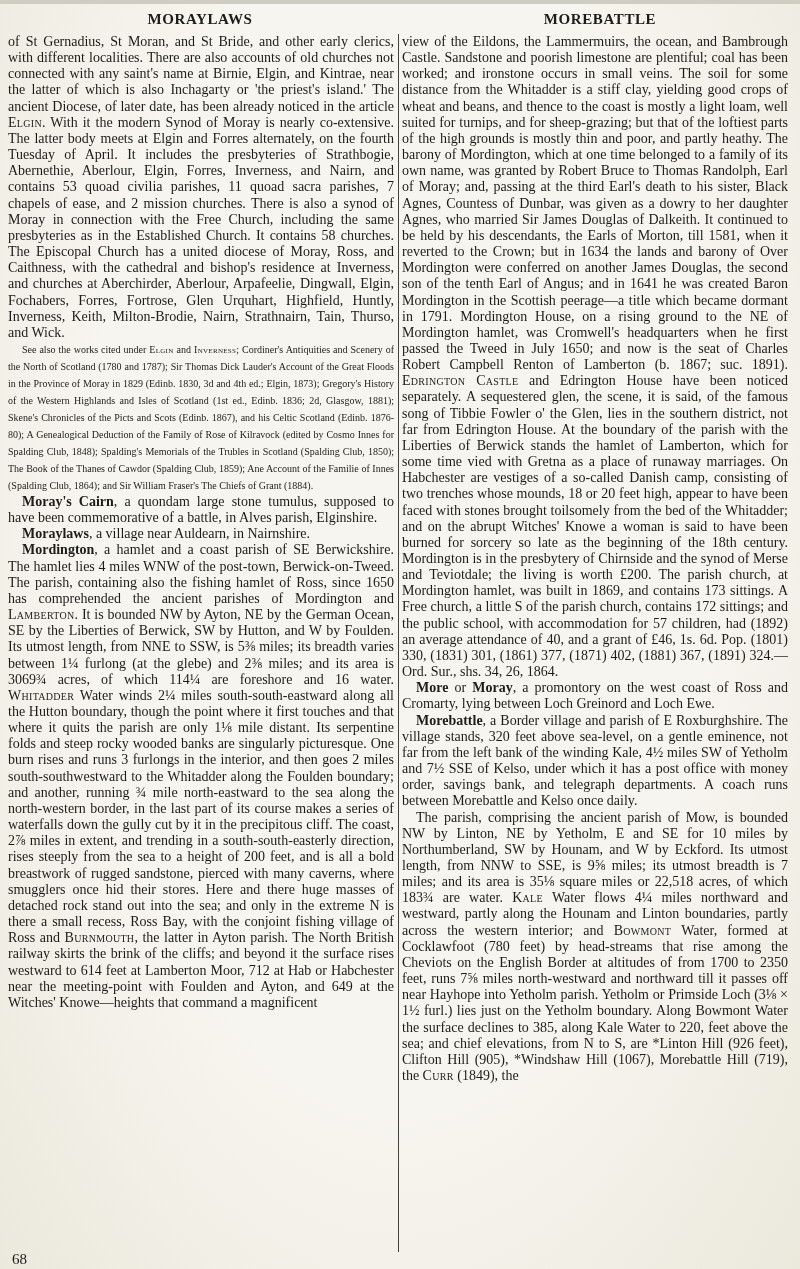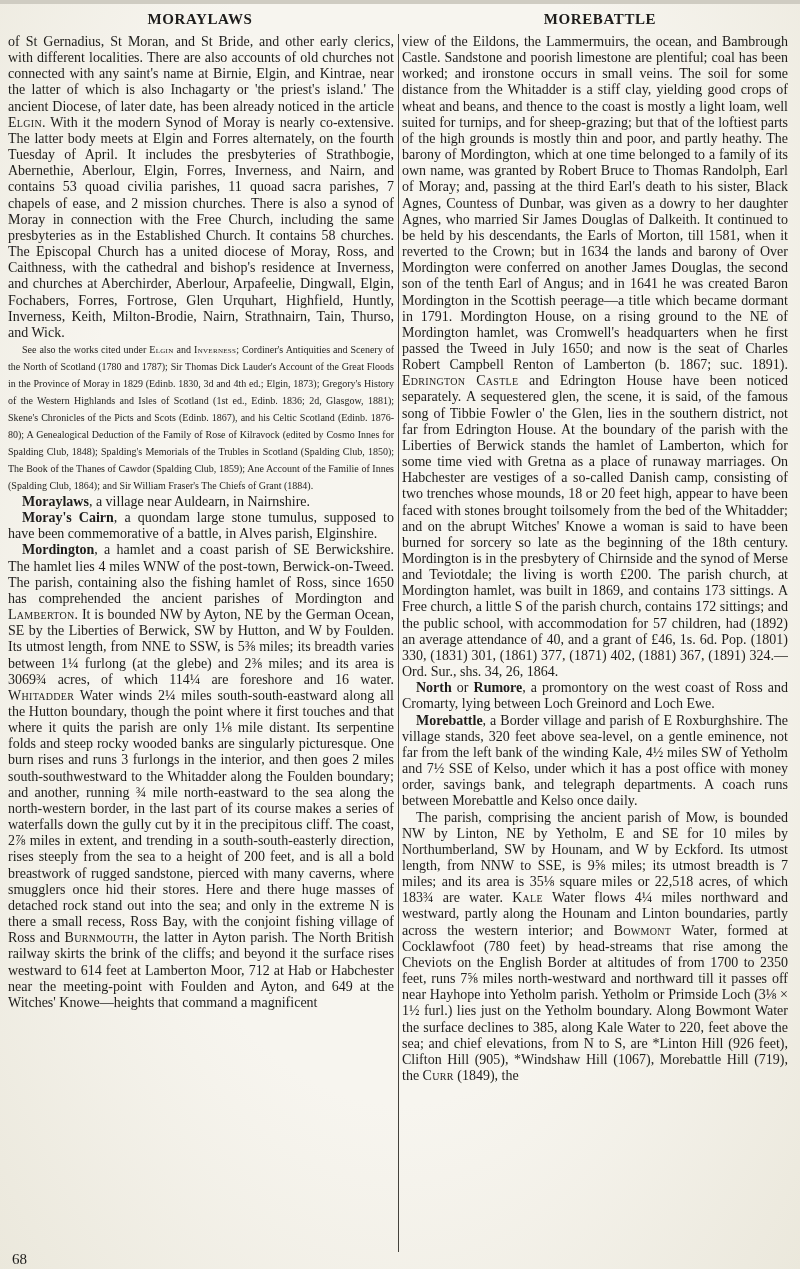--- a/index.html
+++ b/index.html
@@ -29,26 +29,26 @@
 
 <div class="page">
   <header class="running-head">
     <div class="head">MORAYLAWS</div>
     <div class="head">MOREBATTLE</div>
   </header>
   <main class="columns">
     <div class="col">
         <p class="cont">of St Gernadius, St Moran, and St Bride, and other early clerics, with different localities. There are also accounts of old churches not connected with any saint's name at Birnie, Elgin, and Kintrae, near the latter of which is also Inchagarty or 'the priest's island.' The ancient <span class="i">Diocese</span>, of later date, has been already noticed in the article <span class="sc">Elgin</span>. With it the modern <span class="i">Synod</span> of Moray is nearly co-extensive. The latter body meets at Elgin and Forres alternately, on the fourth Tuesday of April. It includes the presbyteries of Strathbogie, Abernethie, Aberlour, Elgin, Forres, Inverness, and Nairn, and contains 53 <span class="i">quoad civilia</span> parishes, 11 <span class="i">quoad sacra</span> parishes, 7 chapels of ease, and 2 mission churches. There is also a synod of Moray in connection with the Free Church, including the same presbyteries as in the Established Church. It contains 58 churches. The Episcopal Church has a united diocese of Moray, Ross, and Caithness, with the cathedral and bishop's residence at Inverness, and churches at Aberchirder, Aberlour, Arpafeelie, Dingwall, Elgin, Fochabers, Forres, Fortrose, Glen Urquhart, Highfield, Huntly, Inverness, Keith, Milton-Brodie, Nairn, Strathnairn, Tain, Thurso, and Wick.</p>
         <p class="biblio">See also the works cited under <span class="sc">Elgin</span> and <span class="sc">Inverness</span>; Cordiner's <span class="i">Antiquities and Scenery of the North of Scotland</span> (1780 and 1787); Sir Thomas Dick Lauder's <span class="i">Account of the Great Floods in the Province of Moray in 1829</span> (Edinb. 1830, 3d and 4th ed.; Elgin, 1873); Gregory's <span class="i">History of the Western Highlands and Isles of Scotland</span> (1st ed., Edinb. 1836; 2d, Glasgow, 1881); Skene's <span class="i">Chronicles of the Picts and Scots</span> (Edinb. 1867), and his <span class="i">Celtic Scotland</span> (Edinb. 1876-80); <span class="i">A Genealogical Deduction of the Family of Rose of Kilravock</span> (edited by Cosmo Innes for Spalding Club, 1848); Spalding's <span class="i">Memorials of the Trubles in Scotland</span> (Spalding Club, 1850); <span class="i">The Book of the Thanes of Cawdor</span> (Spalding Club, 1859); <span class="i">Ane Account of the Familie of Innes</span> (Spalding Club, 1864); and Sir William Fraser's <span class="i">The Chiefs of Grant</span> (1884).</p>
+        <p class="entry"><span class="b">Moray's Cairn</span>, a quondam large stone tumulus, supposed to have been commemorative of a battle, in Alves parish, Elginshire.</p>
         <p class="entry"><span class="b">Moraylaws</span>, a village near Auldearn, in Nairnshire.</p>
-        <p class="entry"><span class="b">Moray's Cairn</span>, a quondam large stone tumulus, supposed to have been commemorative of a battle, in Alves parish, Elginshire.</p>
         <p class="entry"><span class="b">Mordington</span>, a hamlet and a coast parish of SE Berwickshire. The hamlet lies 4 miles WNW of the post-town, Berwick-on-Tweed. The parish, containing also the fishing hamlet of Ross, since 1650 has comprehended the ancient parishes of Mordington and <span class="sc">Lamberton</span>. It is bounded NW by Ayton, NE by the German Ocean, SE by the Liberties of Berwick, SW by Hutton, and W by Foulden. Its utmost length, from NNE to SSW, is 5⅜ miles; its breadth varies between 1¼ furlong (at the glebe) and 2⅜ miles; and its area is 3069¾ acres, of which 114¼ are foreshore and 16 water. <span class="sc">Whitadder</span> Water winds 2¼ miles south-south-eastward along all the Hutton boundary, though the point where it first touches and that where it quits the parish are only 1⅛ mile distant. Its serpentine folds and steep rocky wooded banks are singularly picturesque. One burn rises and runs 3 furlongs in the interior, and then goes 2 miles south-southwestward to the Whitadder along the Foulden boundary; and another, running ¾ mile north-eastward to the sea along the north-western border, in the last part of its course makes a series of waterfalls down the gully cut by it in the precipitous cliff. The coast, 2⅞ miles in extent, and trending in a south-south-easterly direction, rises steeply from the sea to a height of 200 feet, and is all a bold breastwork of rugged sandstone, pierced with many caverns, where smugglers once hid their stores. Here and there huge masses of detached rock stand out into the sea; and only in the extreme N is there a small recess, Ross Bay, with the conjoint fishing village of Ross and <span class="sc">Burnmouth</span>, the latter in Ayton parish. The North British railway skirts the brink of the cliffs; and beyond it the surface rises westward to 614 feet at Lamberton Moor, 712 at Hab or Habchester near the meeting-point with Foulden and Ayton, and 649 at the Witches' Knowe—heights that command a magnificent</p>
       </div>
     <div class="divider"></div>
     <div class="col">
         <p class="cont">view of the Eildons, the Lammermuirs, the ocean, and Bambrough Castle. Sandstone and poorish limestone are plentiful; coal has been worked; and ironstone occurs in small veins. The soil for some distance from the Whitadder is a stiff clay, yielding good crops of wheat and beans, and thence to the coast is mostly a light loam, well suited for turnips, and for sheep-grazing; but that of the loftiest parts of the high grounds is mostly thin and poor, and partly heathy. The barony of Mordington, which at one time belonged to a family of its own name, was granted by Robert Bruce to Thomas Randolph, Earl of Moray; and, passing at the third Earl's death to his sister, Black Agnes, Countess of Dunbar, was given as a dowry to her daughter Agnes, who married Sir James Douglas of Dalkeith. It continued to be held by his descendants, the Earls of Morton, till 1581, when it reverted to the Crown; but in 1634 the lands and barony of Over Mordington were conferred on another James Douglas, the second son of the tenth Earl of Angus; and in 1641 he was created Baron Mordington in the Scottish peerage—a title which became dormant in 1791. Mordington House, on a rising ground to the NE of Mordington hamlet, was Cromwell's headquarters when he first passed the Tweed in July 1650; and now is the seat of Charles Robert Campbell Renton of Lamberton (b. 1867; suc. 1891). <span class="sc">Edrington Castle</span> and Edrington House have been noticed separately. A sequestered glen, the scene, it is said, of the famous song of <span class="i">Tibbie Fowler o' the Glen</span>, lies in the southern district, not far from Edrington House. At the boundary of the parish with the Liberties of Berwick stands the hamlet of Lamberton, which for some time vied with Gretna as a place of runaway marriages. On Habchester are vestiges of a so-called Danish camp, consisting of two trenches whose mounds, 18 or 20 feet high, appear to have been faced with stones brought toilsomely from the bed of the Whitadder; and on the abrupt Witches' Knowe a woman is said to have been burned for sorcery so late as the beginning of the 18th century. Mordington is in the presbytery of Chirnside and the synod of Merse and Teviotdale; the living is worth £200. The parish church, at Mordington hamlet, was built in 1869, and contains 173 sittings. A Free church, a little S of the parish church, contains 172 sittings; and the public school, with accommodation for 57 children, had (1892) an average attendance of 40, and a grant of £46, 1s. 6d. Pop. (1801) 330, (1831) 301, (1861) 377, (1871) 402, (1881) 367, (1891) 324.—<span class="i">Ord. Sur.</span>, shs. 34, 26, 1864.</p>
-        <p class="entry"><span class="b">North</span> or <span class="b">Rumore</span>, a promontory on the west coast of Ross and Cromarty, lying between Loch Greinord and Loch Ewe.</p>
+        <p class="entry"><span class="b">More</span> or <span class="b">Moray</span>, a promontory on the west coast of Ross and Cromarty, lying between Loch Greinord and Loch Ewe.</p>
         <p class="entry"><span class="b">Morebattle</span>, a Border village and parish of E Roxburghshire. The village stands, 320 feet above sea-level, on a gentle eminence, not far from the left bank of the winding Kale, 4½ miles SW of Yetholm and 7½ SSE of Kelso, under which it has a post office with money order, savings bank, and telegraph departments. A coach runs between Morebattle and Kelso once daily.</p>
         <p class="entry">The parish, comprising the ancient parish of Mow, is bounded NW by Linton, NE by Yetholm, E and SE for 10 miles by Northumberland, SW by Hounam, and W by Eckford. Its utmost length, from NNW to SSE, is 9⅝ miles; its utmost breadth is 7 miles; and its area is 35⅛ square miles or 22,518 acres, of which 183¾ are water. <span class="sc">Kale</span> Water flows 4¼ miles northward and westward, partly along the Hounam and Linton boundaries, partly across the western interior; and <span class="sc">Bowmont</span> Water, formed at Cocklawfoot (780 feet) by head-streams that rise among the Cheviots on the English Border at altitudes of from 1700 to 2350 feet, runs 7⅝ miles north-westward and northward till it passes off near Hayhope into Yetholm parish. Yetholm or Primside Loch (3⅛ × 1½ furl.) lies just on the Yetholm boundary. Along Bowmont Water the surface declines to 385, along Kale Water to 220, feet above the sea; and chief elevations, from N to S, are *Linton Hill (926 feet), Clifton Hill (905), *Windshaw Hill (1067), Morebattle Hill (719), the <span class="sc">Curr</span> (1849), the</p>
       </div>
   </main>
   <div class="page-number">68</div>
 </div>
 
 </body></html>

